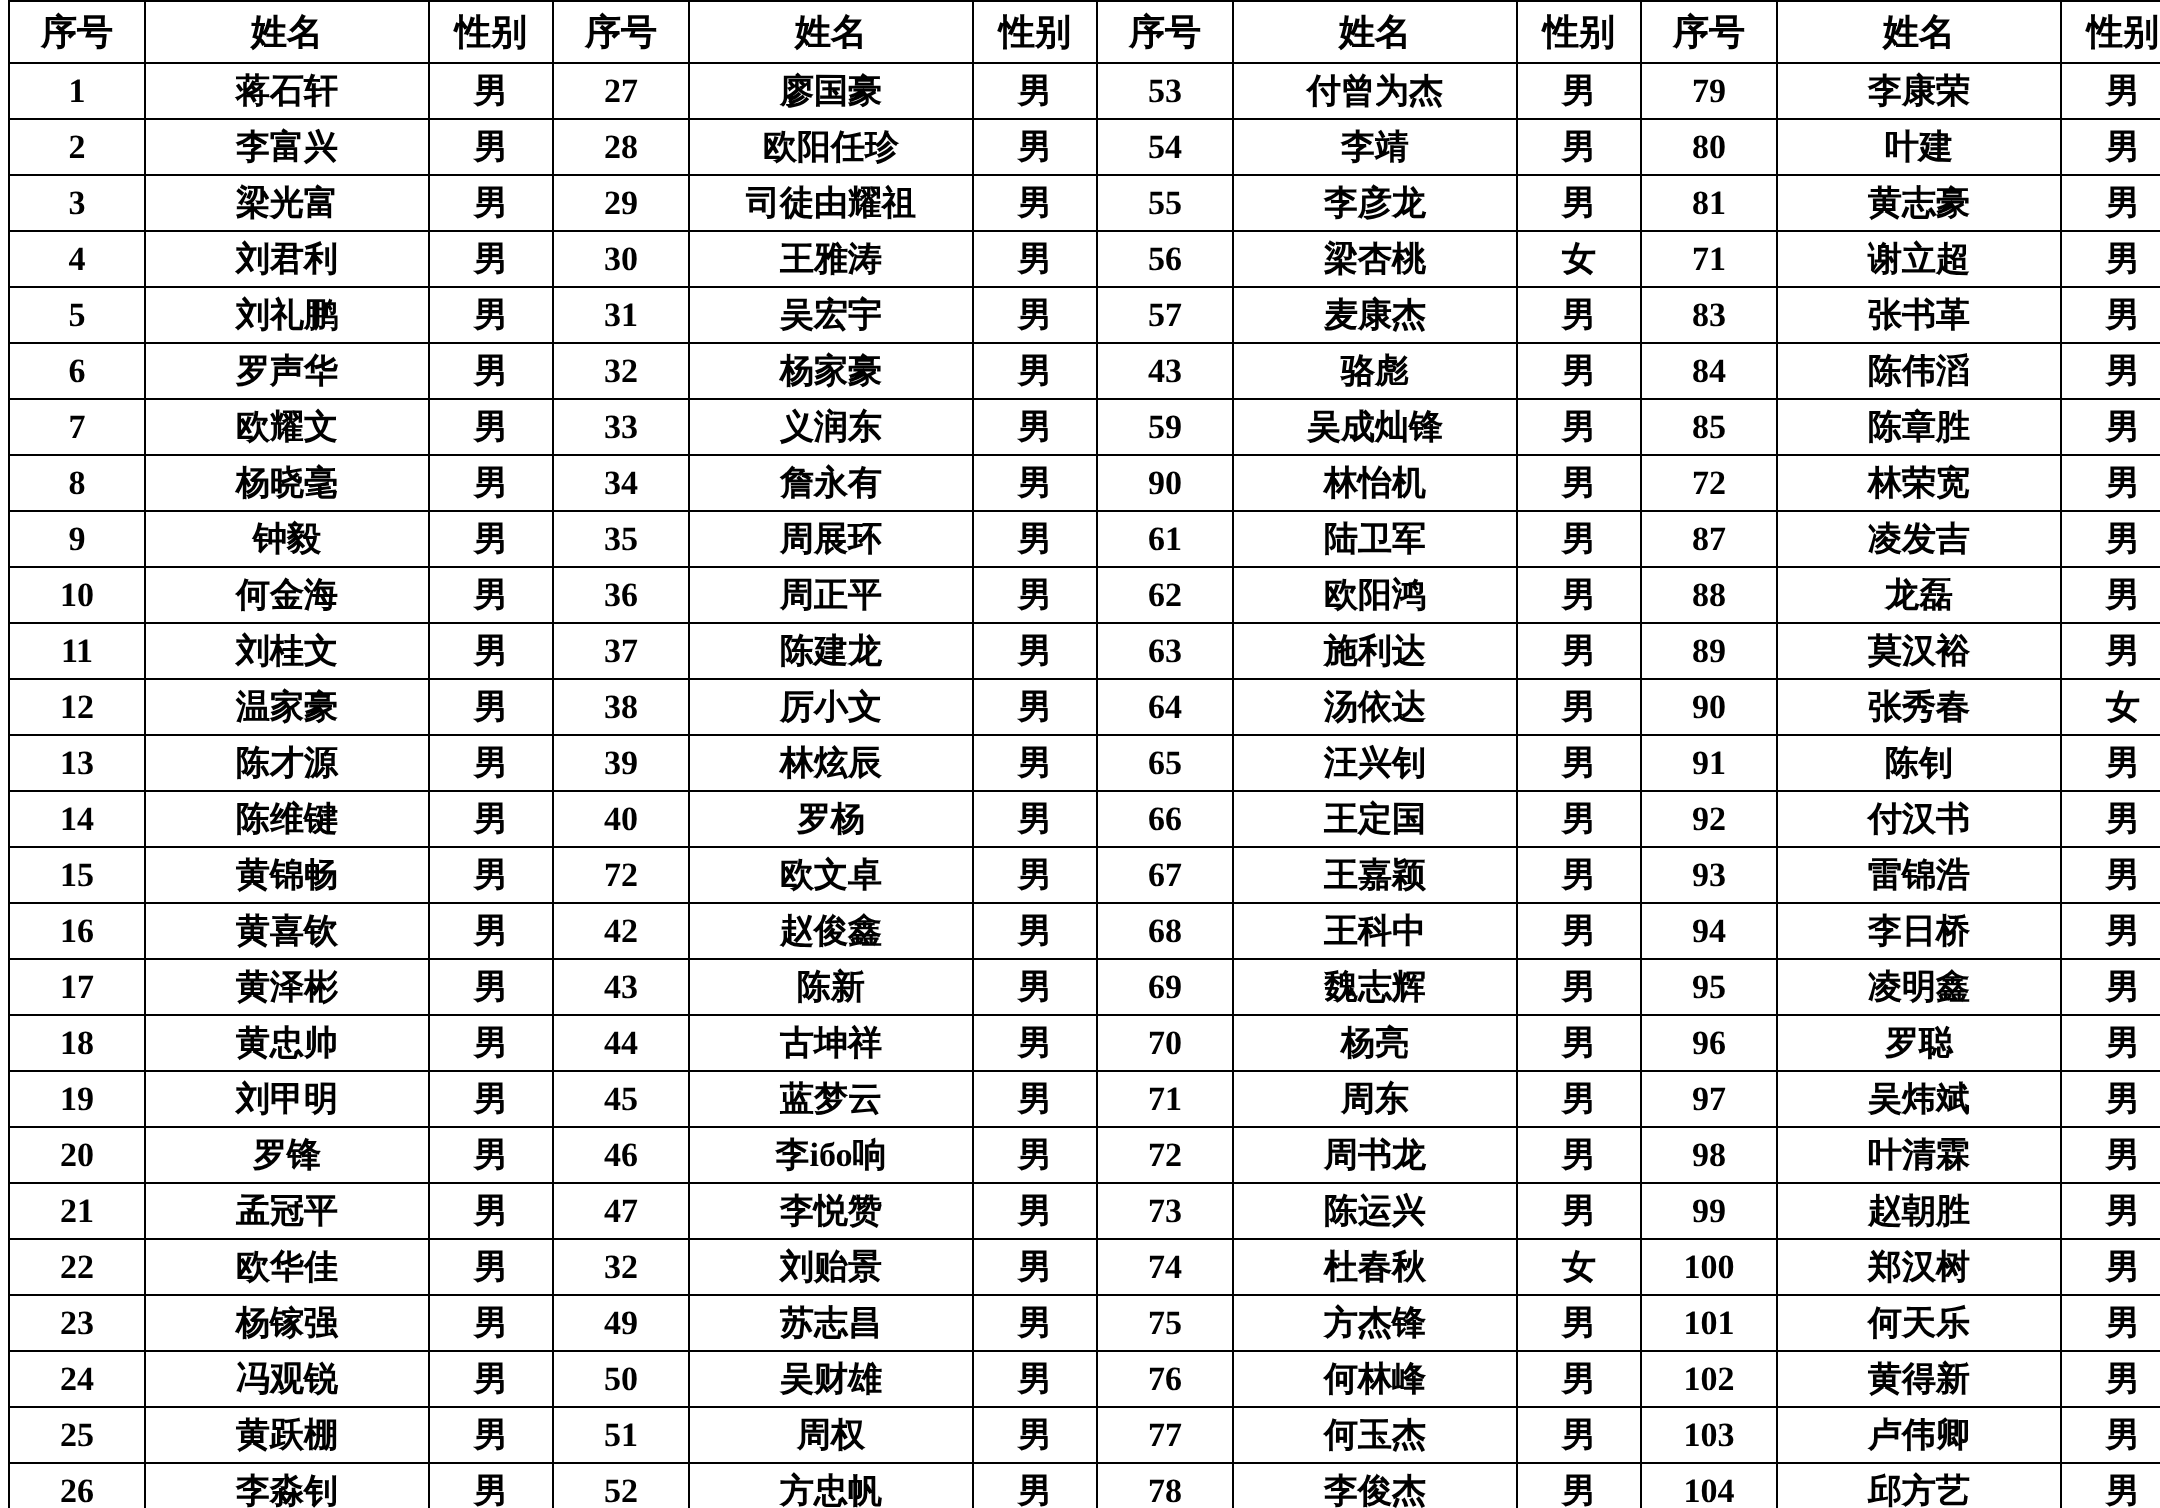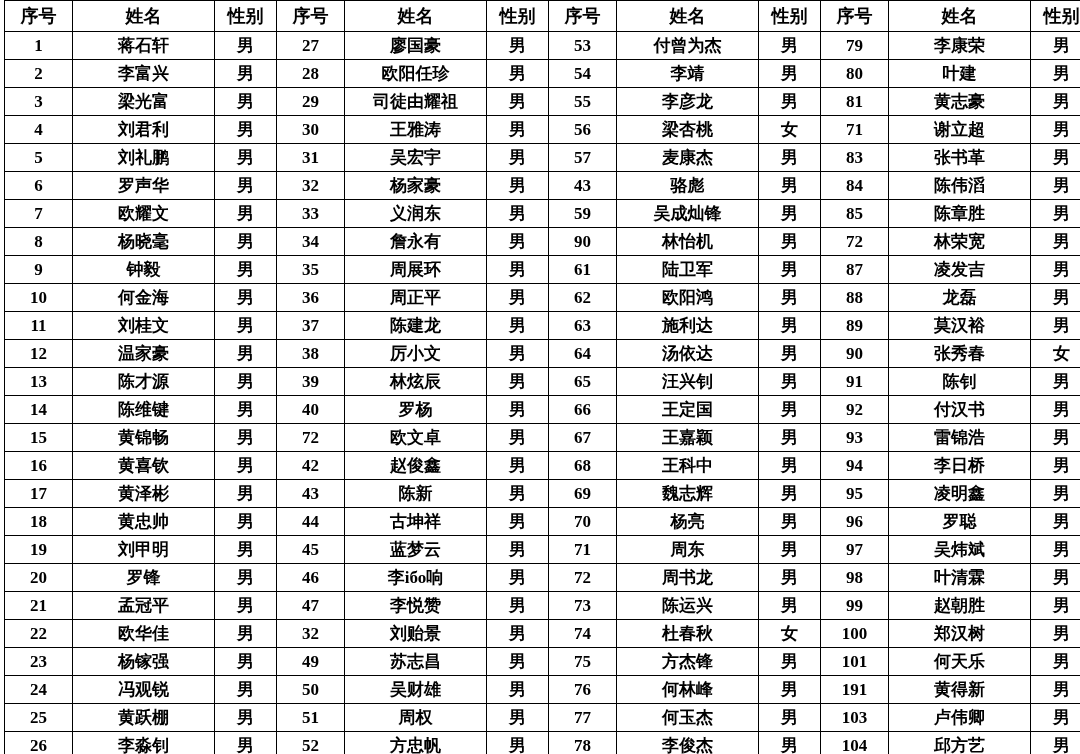--- a/index.html
+++ b/index.html
@@ -407,21 +407,21 @@
         <tr>
           <td>24</td>
           <td>冯观锐</td>
           <td>男</td>
           <td>50</td>
           <td>吴财雄</td>
           <td>男</td>
           <td>76</td>
           <td>何林峰</td>
           <td>男</td>
-          <td>191</td>
+          <td>102</td>
           <td>黄得新</td>
           <td>男</td>
         </tr>
         <tr>
           <td>25</td>
           <td>黄跃棚</td>
           <td>男</td>
           <td>51</td>
           <td>周权</td>
           <td>男</td>

